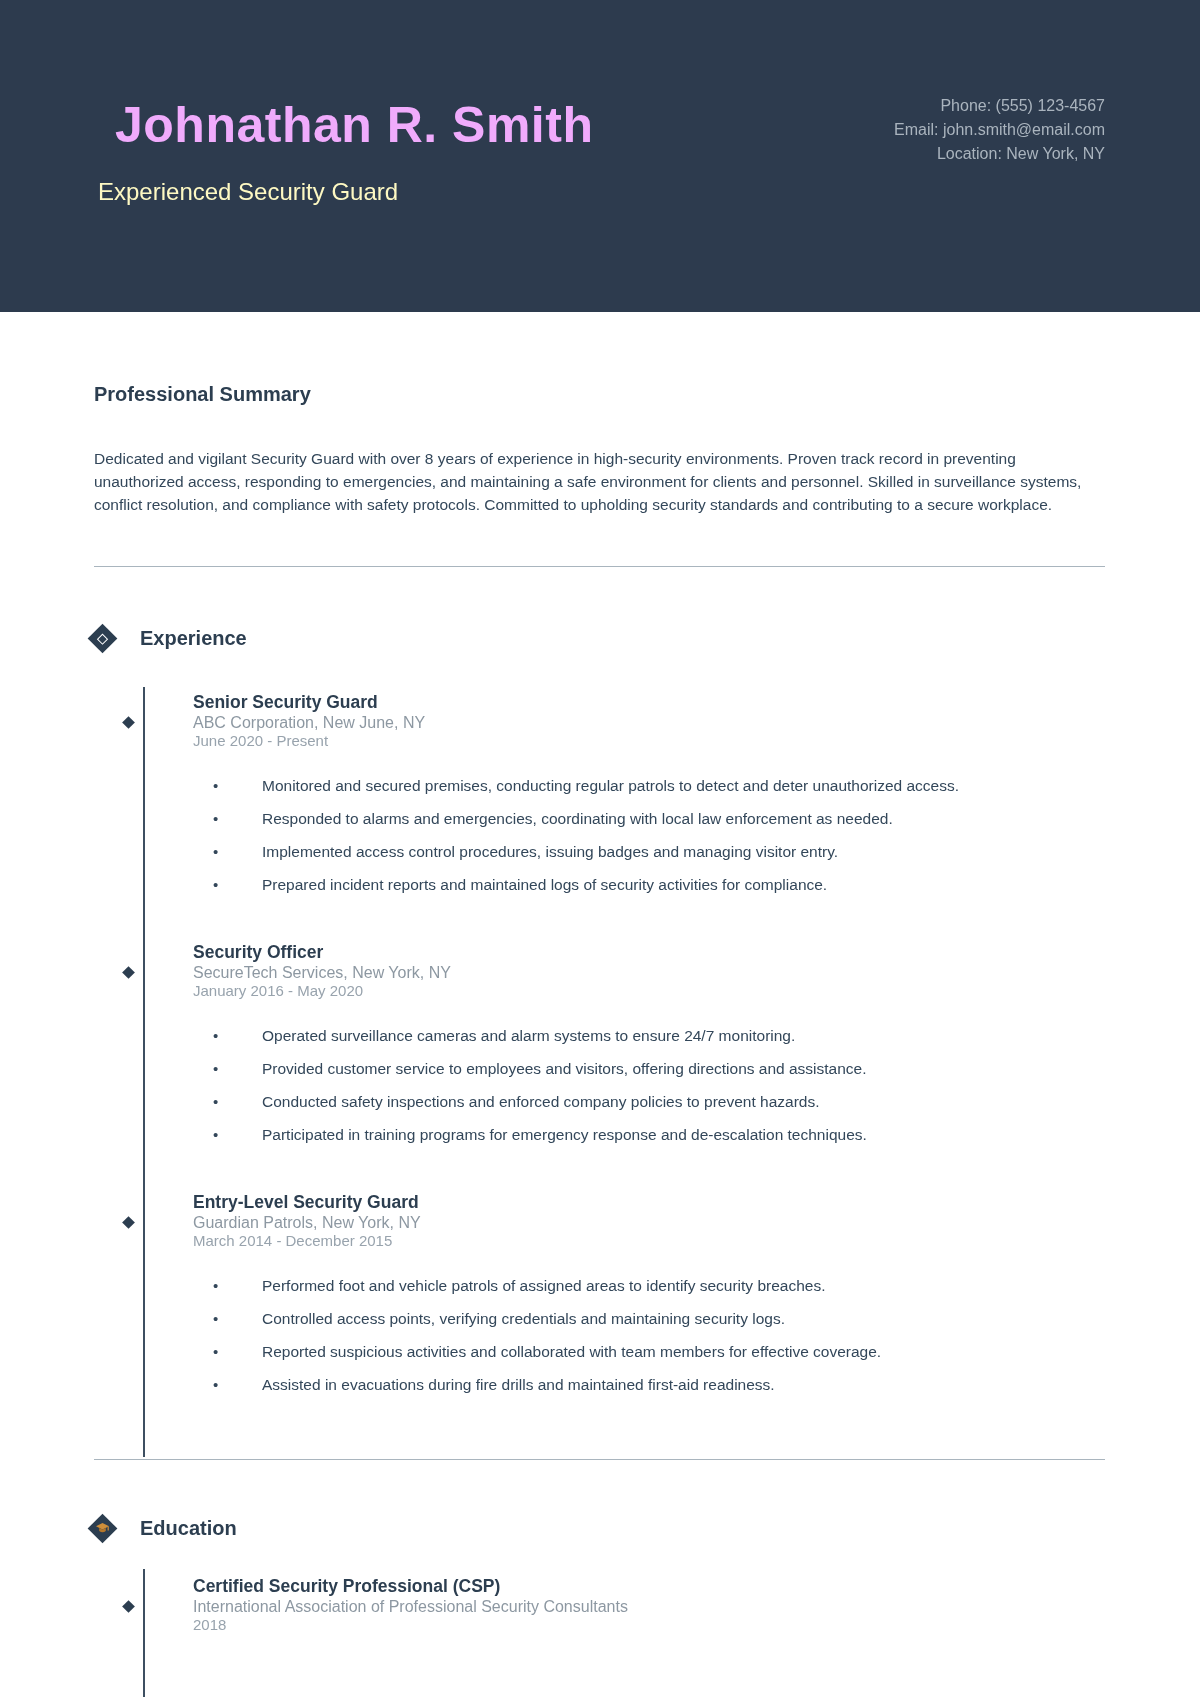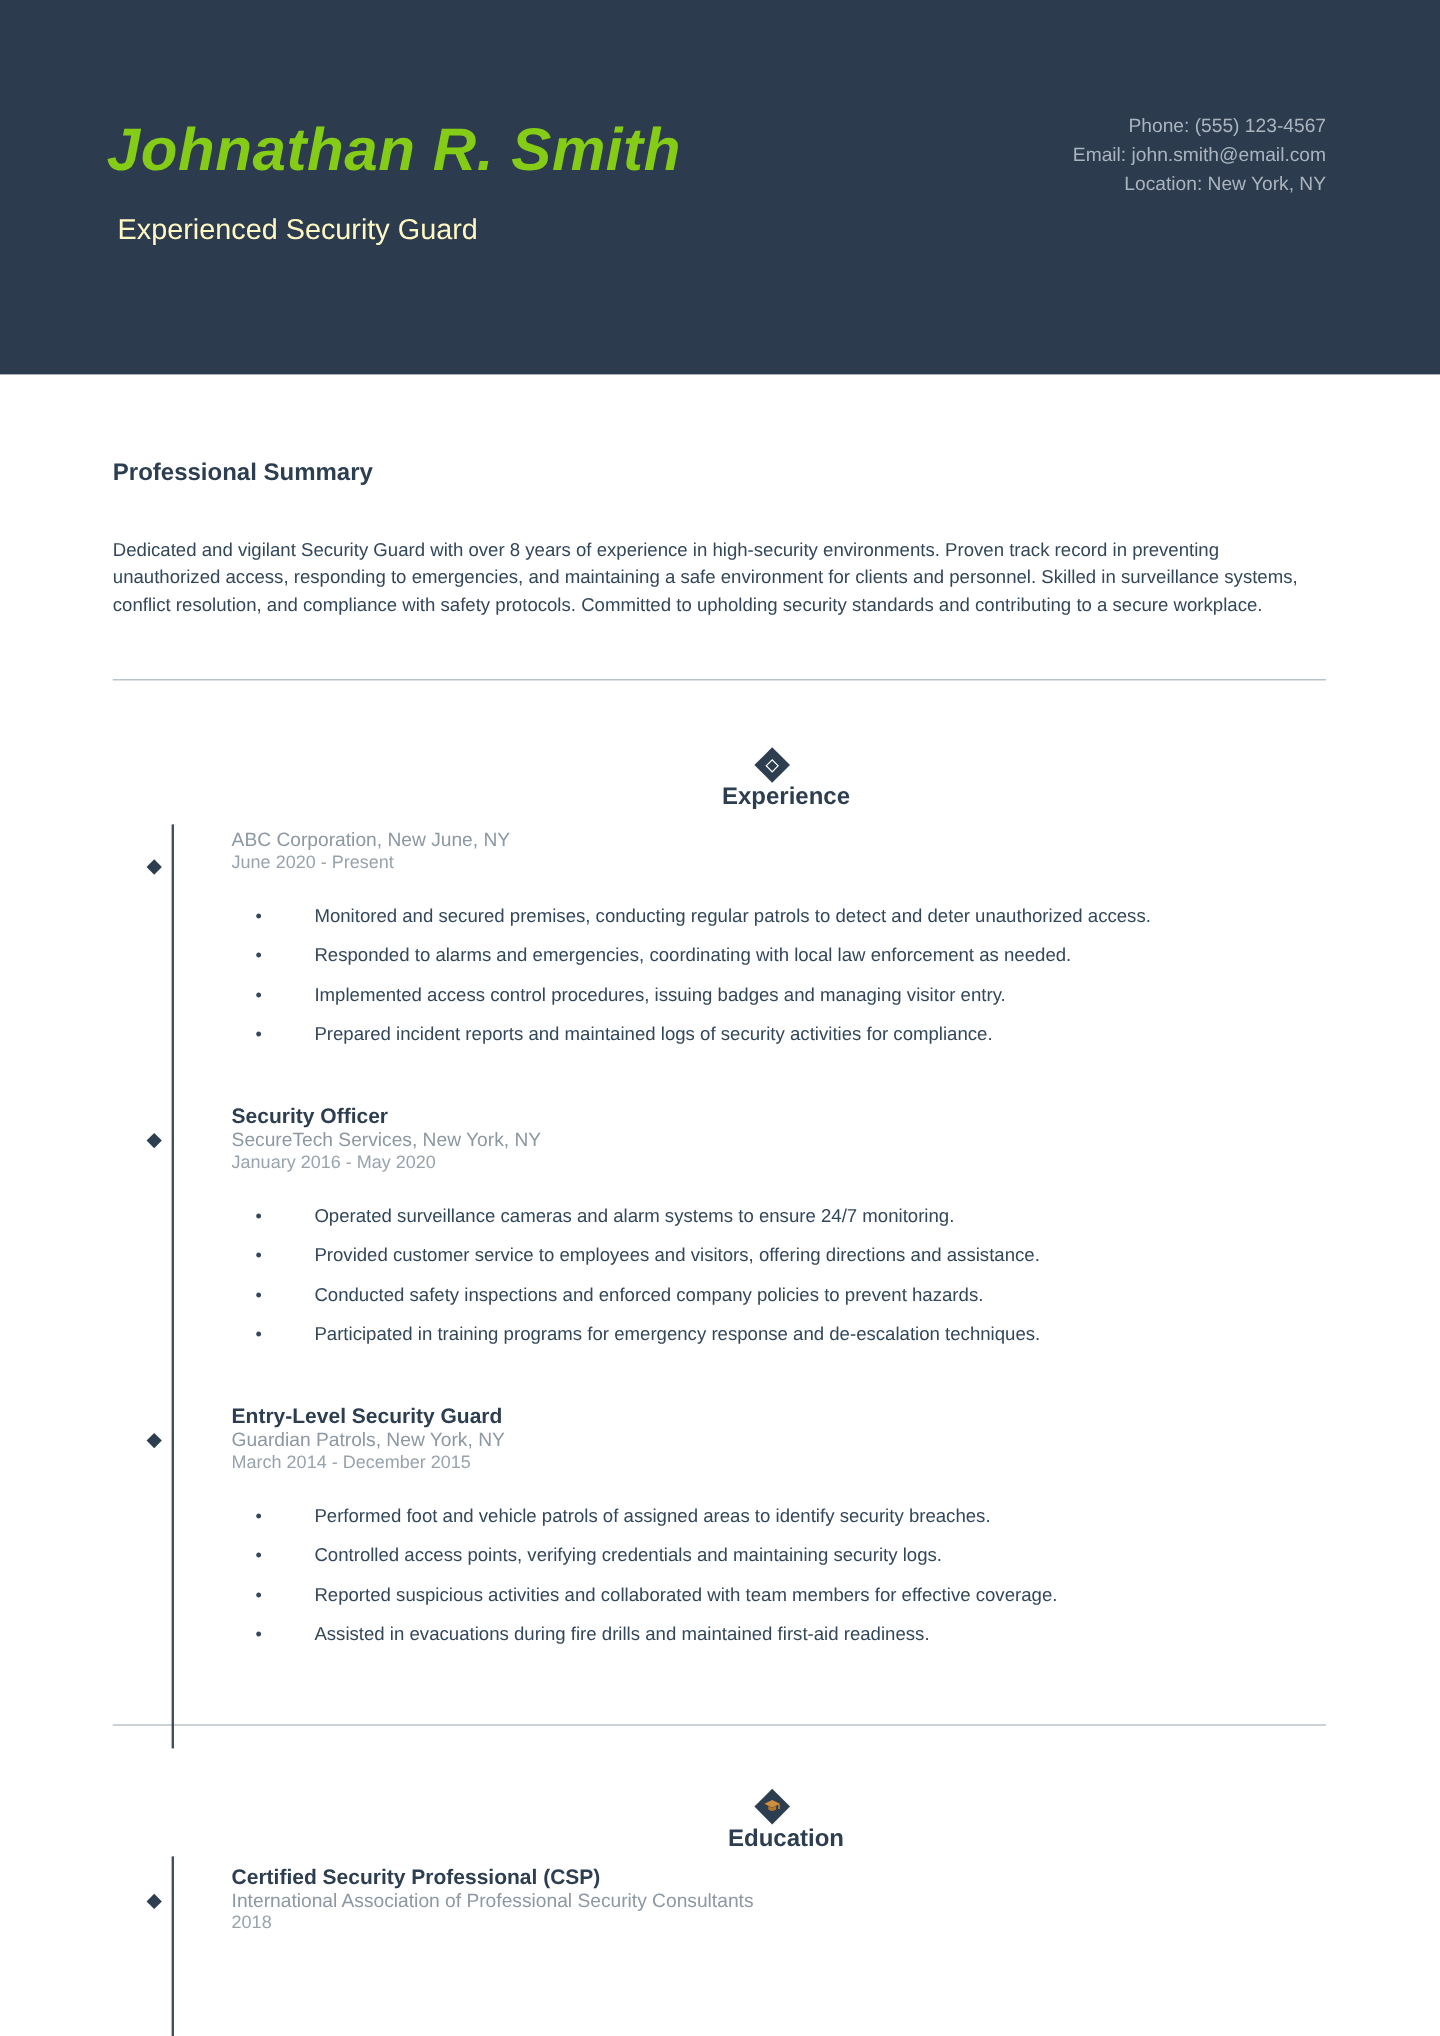--- a/index.html
+++ b/index.html
@@ -12,34 +12,34 @@
     --divider:#a9b5be;
     --line:#3d4f61;
     --gold:#cf8f3a;
   }
   *{margin:0;padding:0;box-sizing:border-box;}
   body{background:#fff;font-family:"Liberation Sans", sans-serif;}
   .page{position:relative;width:1200px;height:1697px;background:#ffffff;overflow:hidden;}
 
   
   .header{position:relative;width:100%;height:312px;background:var(--header-bg);}
-  .name{position:absolute;left:89px;top:97px;font-size:50px;line-height:56px;font-weight:bold;color:#84cc16;letter-spacing:.5px;font-style:italic;}
+  .name{position:absolute;left:115px;top:97px;font-size:50px;line-height:56px;font-weight:bold;color:#f0abfc;letter-spacing:.5px;}
   .subtitle{position:absolute;left:98px;top:177px;font-size:24px;line-height:30px;color:#fef9c3;}
   .contact{position:absolute;right:95px;top:94px;text-align:right;font-size:16px;line-height:24px;color:var(--contact);}
 
   
   .summary-heading{font-size:20px;line-height:24px;font-weight:bold;color:var(--accent);margin:70px 95px 0 94px;}
   .summary-text{font-size:15.5px;line-height:23px;color:var(--text);margin:41px 95px 0 94px;max-width:1011px;}
 
   hr.rule{border:none;border-top:1px solid var(--divider);margin:50px 95px 0 94px;}
   hr.rule2{border:none;border-top:1px solid var(--divider);margin:65px 95px 0 94px;}
 
   
   .section{position:relative;}
-  .section-head{display:flex;align-items:center;margin:55px 0 0 87px;height:32px;flex-direction:column;}
+  .section-head{display:flex;align-items:center;margin:55px 0 0 87px;height:32px;}
   .section.education .section-head{margin-top:52px;text-align:center;}
   .diamond-wrap{position:relative;width:30px;height:30px;flex:none;}
   .diamond-sq{position:absolute;left:4.5px;top:4.5px;width:21px;height:21px;background:var(--accent);transform:rotate(45deg);display:flex;align-items:center;justify-content:center;}
   .diamond-inner{width:8px;height:8px;border:1.5px solid #ffffff;background:transparent;}
   .cap-rot{display:flex;transform:rotate(-45deg);}
   .section-label{font-size:20px;font-weight:bold;color:var(--accent);margin-left:23px;line-height:24px;}
 
   .vline{position:absolute;width:2px;background:var(--line);left:143px;}
   .vline.exp{top:65px;height:770px;}
   .vline.edu{top:57px;height:157px;}
@@ -83,20 +83,21 @@
       <span class="diamond-wrap">
         <span class="diamond-sq">
             <span class="diamond-inner"></span>
           </span>
       </span>
       <span class="section-label">Experience</span>
     </div>
 
     <div class="job first">
       <span class="job-mark"></span>
+      <div class="job-title">Senior Security Guard</div>
       <div class="job-company">ABC Corporation, New June, NY</div>
       <div class="job-dates">June 2020 - Present</div>
       <ul class="bullets">
         <li>Monitored and secured premises, conducting regular patrols to detect and deter unauthorized access.</li>
         <li>Responded to alarms and emergencies, coordinating with local law enforcement as needed.</li>
         <li>Implemented access control procedures, issuing badges and managing visitor entry.</li>
         <li>Prepared incident reports and maintained logs of security activities for compliance.</li>
       </ul>
     </div>
 

